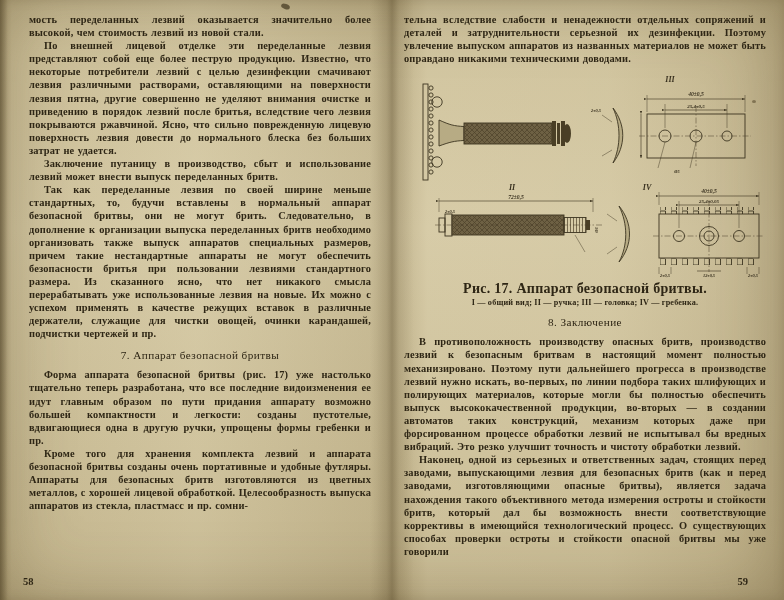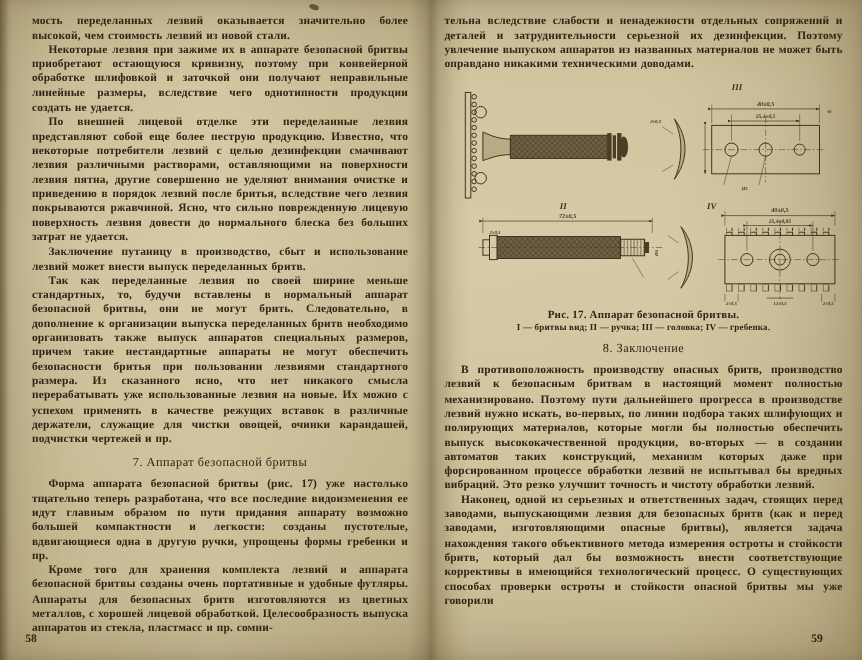--- a/index.html
+++ b/index.html
@@ -19,21 +19,21 @@
     background:linear-gradient(90deg,rgba(48,38,16,.38),rgba(48,38,16,0));}
   p{margin:0;font-size:10.4px;line-height:13.1px;font-weight:bold;text-align:justify;
     letter-spacing:.015em;word-spacing:.06em;}
   p.ind{text-indent:15px;}
   .sec-head{margin:9px 0 7px;font-size:11.2px;font-weight:normal;text-align:center;letter-spacing:.04em;}
   .pagenum{position:absolute;bottom:13px;font-size:10.5px;font-weight:bold;}
   .pn-left{left:23px;}
   .pn-right{right:36px;}
   .figure{margin-top:5px;text-align:center;}
   .figure svg{display:block;margin:0 auto;}
-  .cap1{font-size:10px;font-weight:bold;text-align:center;margin-top:3px;letter-spacing:.02em;}
+  .cap1{font-size:14px;font-weight:bold;text-align:center;margin-top:3px;letter-spacing:.02em;}
   .cap2{font-size:8.2px;font-weight:bold;text-align:center;margin-top:1px;letter-spacing:.02em;}
   .speck1{position:absolute;left:281px;top:4px;width:9px;height:5px;background:#4f432a;border-radius:50%;transform:rotate(18deg);opacity:.8;}
   .speck2{position:absolute;left:752px;top:100px;width:4px;height:3px;background:#5a4d30;border-radius:50%;opacity:.6;}
   
   .ln{fill:none;stroke:#3c3420;stroke-width:.9;}
   .lnf{fill:#b7ab84;stroke:#3c3420;stroke-width:.9;}
   .dk{fill:#4a3f26;stroke:none;}
   .dimline{stroke:#3c3420;stroke-width:.6;fill:none;}
   .ext{stroke:#3c3420;stroke-width:.45;fill:none;}
   .cl{stroke:#4a3f28;stroke-width:.5;fill:none;stroke-dasharray:6 2 1.5 2;}
@@ -43,21 +43,20 @@
   .micro{font-size:4.3px;text-anchor:middle;font-style:italic;}
   .plabel{font-size:8px;font-style:italic;text-anchor:middle;}
 </style>
 </head>
 <body>
 
 <div class="book">
 
   <div class="page page-left">
     <p class="cont">мость переделанных лезвий оказывается значительно более высокой, чем стоимость лезвий из новой стали.</p>
-    <p class="ind">Некоторые лезвия при зажиме их в аппарате безопасной бритвы приобретают остающуюся кривизну, поэтому при конвейерной обработке шлифовкой и заточкой они получают неправильные линейные размеры, вследствие чего однотипности продукции создать не удается.</p>
     <p class="ind">По внешней лицевой отделке эти переделанные лезвия представляют собой еще более пеструю продукцию. Известно, что некоторые потребители лезвий с целью дезинфекции смачивают лезвия различными растворами, оставляющими на поверхности лезвия пятна, другие совершенно не уделяют внимания очистке и приведению в порядок лезвий после бритья, вследствие чего лезвия покрываются ржавчиной. Ясно, что сильно поврежденную лицевую поверхность лезвия довести до нормального блеска без больших затрат не удается.</p>
     <p class="ind">Заключение путаницу в производство, сбыт и использование лезвий может внести выпуск переделанных бритв.</p>
     <p class="ind">Так как переделанные лезвия по своей ширине меньше стандартных, то, будучи вставлены в нормальный аппарат безопасной бритвы, они не могут брить. Следовательно, в дополнение к организации выпуска переделанных бритв необходимо организовать также выпуск аппаратов специальных размеров, причем такие нестандартные аппараты не могут обеспечить безопасности бритья при пользовании лезвиями стандартного размера. Из сказанного ясно, что нет никакого смысла перерабатывать уже использованные лезвия на новые. Их можно с успехом применять в качестве режущих вставок в различные держатели, служащие для чистки овощей, очинки карандашей, подчистки чертежей и пр.</p>
     <div class="sec-head">7. Аппарат безопасной бритвы</div>
     <p class="ind">Форма аппарата безопасной бритвы (рис. 17) уже настолько тщательно теперь разработана, что все последние видоизменения ее идут главным образом по пути придания аппарату возможно большей компактности и легкости: созданы пустотелые, вдвигающиеся одна в другую ручки, упрощены формы гребенки и пр.</p>
     <p class="ind">Кроме того для хранения комплекта лезвий и аппарата безопасной бритвы созданы очень портативные и удобные футляры. Аппараты для безопасных бритв изготовляются из цветных металлов, с хорошей лицевой обработкой. Целесообразность выпуска аппаратов из стекла, пластмасс и пр. сомни-</p>
     <div class="pagenum pn-left">58</div>
   </div>
 
   <div class="page page-right">
@@ -180,21 +179,21 @@
           <line x1="290" y1="201" x2="314" y2="201" class="dimline"></line>
           <line x1="340" y1="197" x2="340" y2="204" class="ext"></line>
           <line x1="352" y1="197" x2="352" y2="204" class="ext"></line>
           <text x="258" y="207" class="micro">2±0,5</text>
           <text x="302" y="207" class="micro">12±0,5</text>
           <text x="346" y="207" class="micro">2±0,5</text>
         </g>
       </svg>
 
       <div class="cap1">Рис. 17. Аппарат безопасной бритвы.</div>
-      <div class="cap2">I — бритвы вид; II — ручка; III — головка; IV — гребенка.</div>
+      <div class="cap2">I — общий вид; II — ручка; III — головка; IV — гребенка.</div>
     </div>
 
     <div class="sec-head">8. Заключение</div>
     <p class="ind">В противоположность производству опасных бритв, производство лезвий к безопасным бритвам в настоящий момент полностью механизировано. Поэтому пути дальнейшего прогресса в производстве лезвий нужно искать, во-первых, по линии подбора таких шлифующих и полирующих материалов, которые могли бы полностью обеспечить выпуск высококачественной продукции, во-вторых — в создании автоматов таких конструкций, механизм которых даже при форсированном процессе обработки лезвий не испытывал бы вредных вибраций. Это резко улучшит точность и чистоту обработки лезвий.</p>
     <p class="ind">Наконец, одной из серьезных и ответственных задач, стоящих перед заводами, выпускающими лезвия для безопасных бритв (как и перед заводами, изготовляющими опасные бритвы), является задача нахождения такого объективного метода измерения остроты и стойкости бритв, который дал бы возможность внести соответствующие коррективы в имеющийся технологический процесс. О существующих способах проверки остроты и стойкости опасной бритвы мы уже говорили</p>
     <div class="pagenum pn-right">59</div>
   </div>
 
   <div class="gutter"></div>
   <div class="edge-left"></div>

